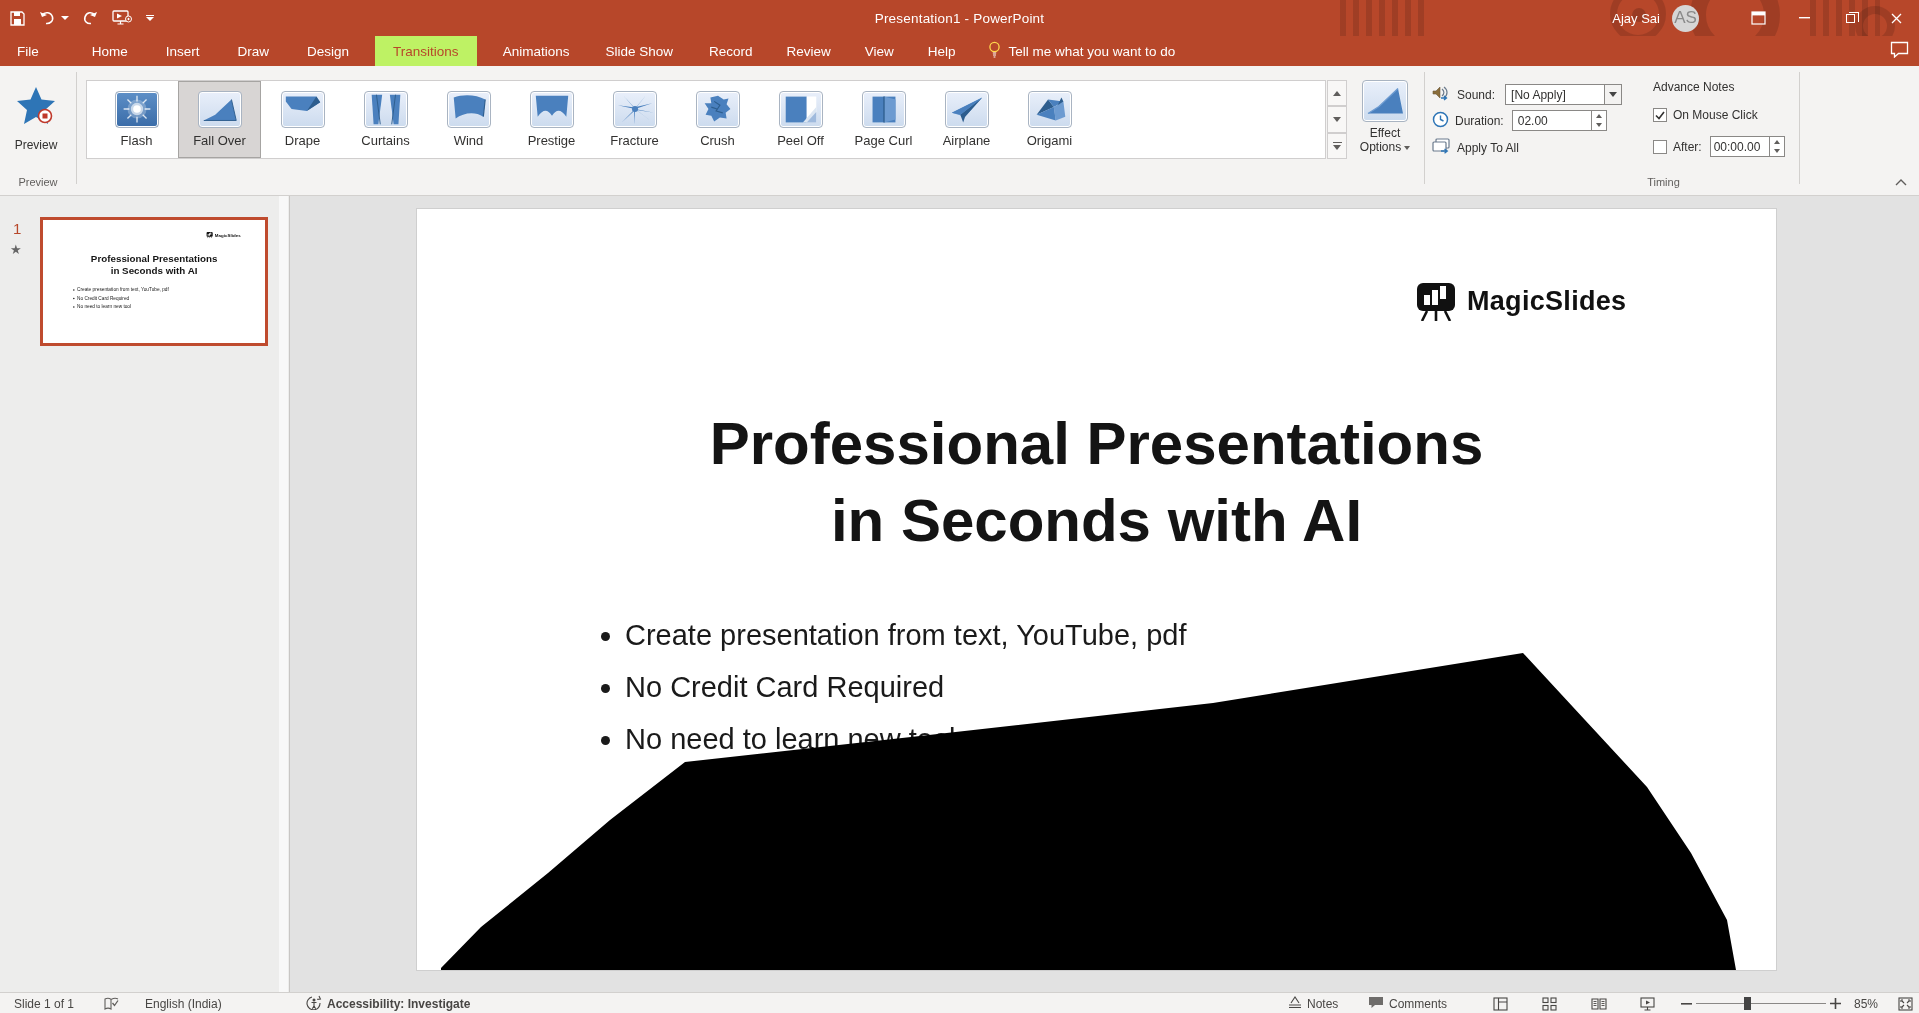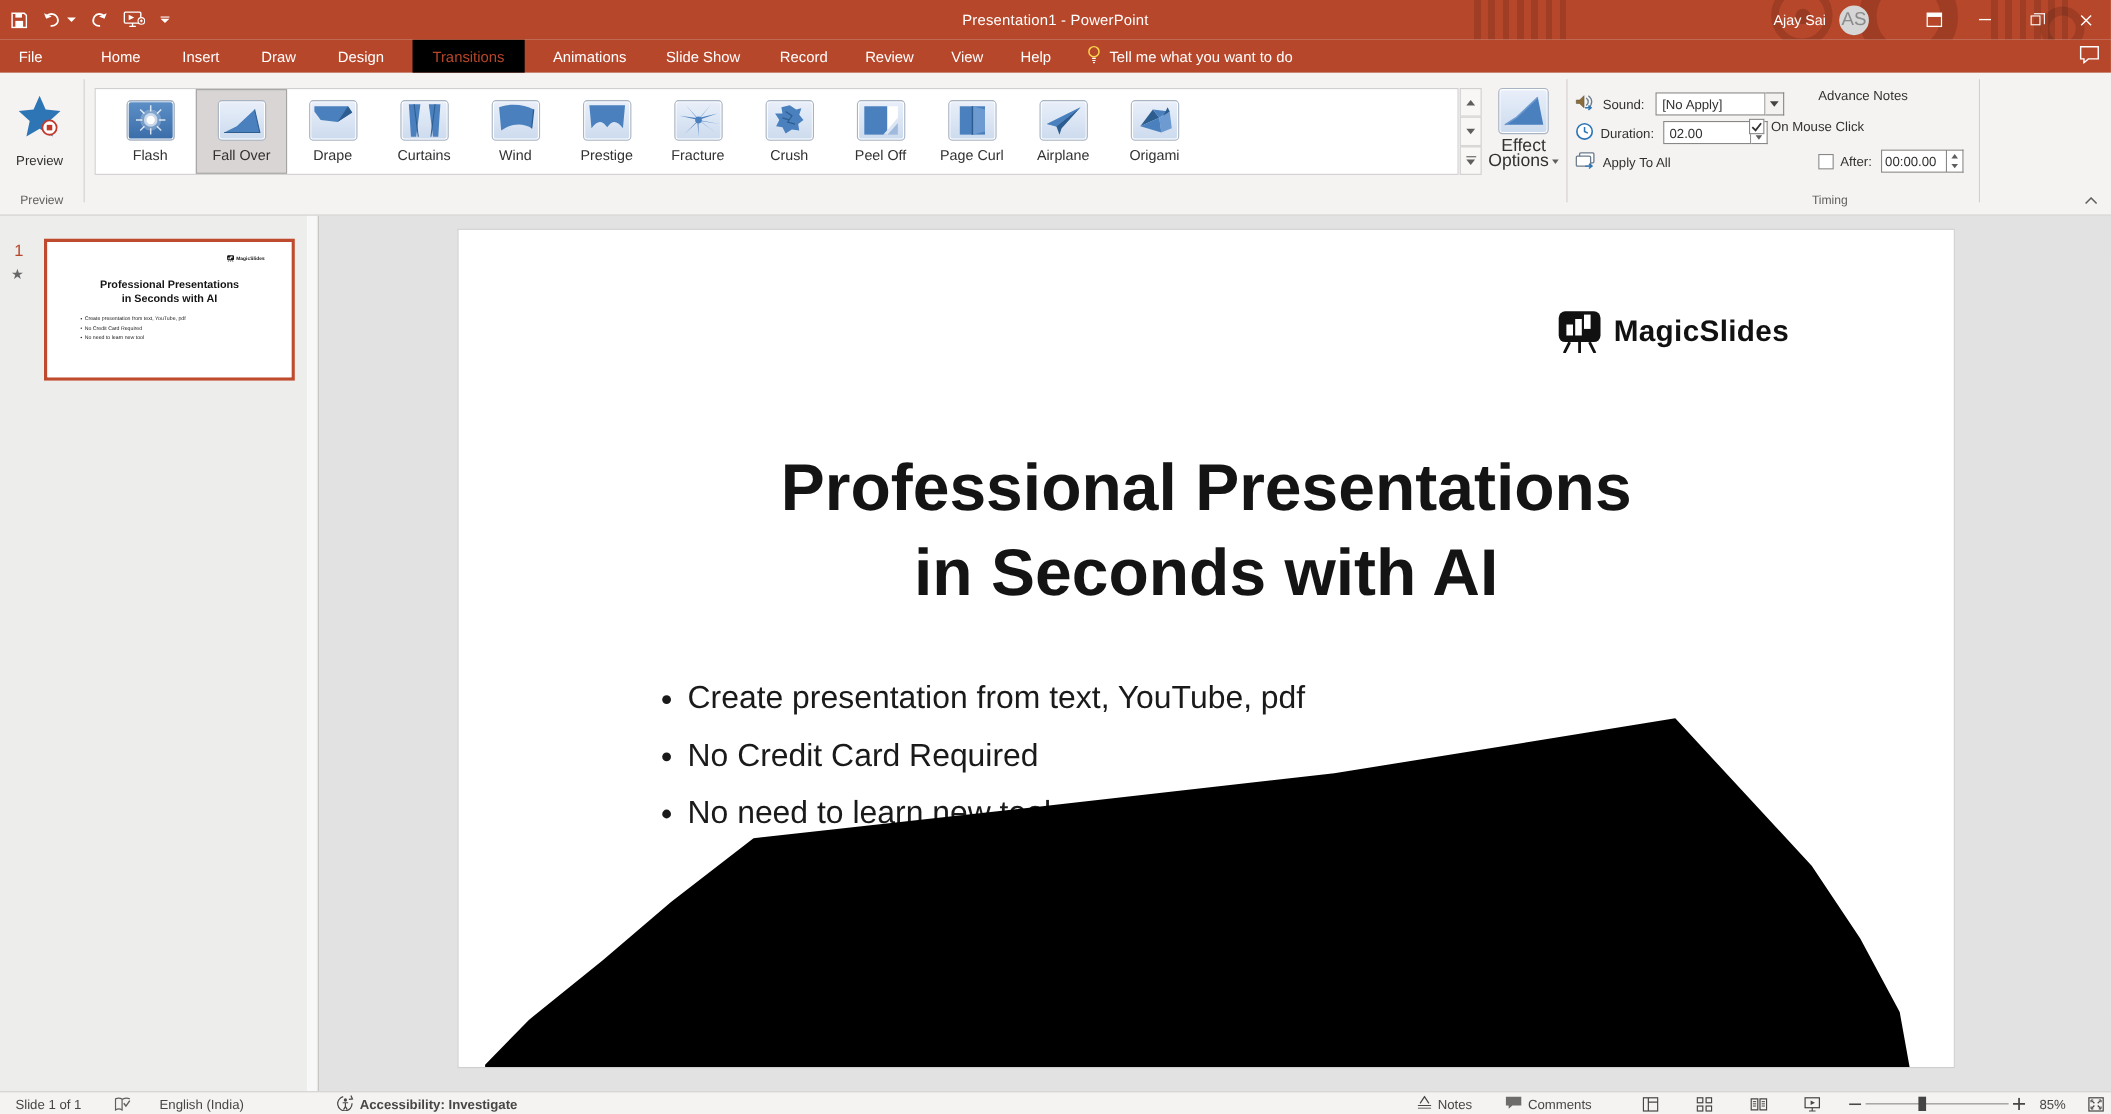--- a/index.html
+++ b/index.html
@@ -18,21 +18,21 @@
   .tb-right { position:absolute; right:0; top:0; height:36px; display:flex; align-items:center; }
   .tb-user { color:#fff; font-size:13px; margin-right:12px; }
   .tb-avatar { width:27px; height:27px; border-radius:50%; background:#d6d6d6; color:#8a8a8a; font-size:17px; display:flex; align-items:center; justify-content:center; margin-right:36px; }
   .tb-btn { width:46px; height:36px; display:flex; align-items:center; justify-content:center; color:#fff; }
   .restore-glyph { width:9px; height:9px; border:1px solid #fff; position:relative; }
   .restore-glyph::before { content:""; position:absolute; left:2px; top:-3px; width:9px; height:9px; border-top:1px solid #fff; border-right:1px solid #fff; }
 
   
   .tabrow { position:absolute; left:0; top:36px; width:1919px; height:30px; background:#b7472a; display:flex; align-items:stretch; color:#fff; font-size:13.5px; z-index:29; }
   .tab { display:flex; align-items:center; padding:0 14px; cursor:pointer; }
-  .tab.active { background:#000000; color:#b7472a; }
+  .tab.active { background:#bef264; color:#b7472a; }
   .tellme { display:flex; align-items:center; gap:8px; margin-left:18px; }
   .tabrow-chat { position:absolute; right:10px; top:5px; }
 
   
   .ribbon { position:absolute; left:0; top:66px; width:1919px; height:130px; background:#f4f3f2; border-bottom:1px solid #d2d0ce; z-index:28; }
   .vsep { position:absolute; top:6px; height:112px; width:1px; background:#d2d0ce; }
   .grp-label { position:absolute; top:110px; font-size:11px; color:#605e5c; text-align:center; }
 
   .preview-btn { position:absolute; left:6px; top:4px; width:60px; height:100px; display:flex; flex-direction:column; align-items:center; padding-top:16px; gap:6px; cursor:pointer; }
   .preview-btn .lbl { font-size:12px; color:#323130; }
@@ -43,21 +43,21 @@
   .gal-icon { width:44px; height:37px; border-radius:4px; border:1px solid #a9b4c2; background:linear-gradient(180deg,#e9effa 0%,#ccdbee 100%); box-shadow:inset 0 0 0 1px #fff; display:flex; align-items:center; justify-content:center; overflow:hidden; }
   .gal-label { font-size:13px; color:#323130; white-space:nowrap; }
 
   .gal-scroll { position:absolute; left:1327px; top:14px; width:20px; height:79px; display:flex; flex-direction:column; }
   .gal-scroll .sbtn { flex:1; border:1px solid #d0cece; background:#f8f7f6; display:flex; align-items:center; justify-content:center; flex-direction:column; gap:1px; cursor:pointer; }
   .tri-up { width:0; height:0; border-left:4px solid transparent; border-right:4px solid transparent; border-bottom:5px solid #605e5c; }
   .tri-down { width:0; height:0; border-left:4px solid transparent; border-right:4px solid transparent; border-top:5px solid #605e5c; }
   .more-bar { width:9px; height:1.5px; background:#605e5c; margin-bottom:1px; }
 
   .effect-options { position:absolute; left:1352px; top:10px; width:66px; height:96px; display:flex; flex-direction:column; align-items:center; padding-top:4px; gap:4px; cursor:pointer; }
-  .effect-options .eo-lbl { font-size:16px; color:#323130; text-align:center; line-height:14px; }
+  .effect-options .eo-lbl { font-size:12px; color:#323130; text-align:center; line-height:14px; }
   .dd-caret { display:inline-block; width:0; height:0; border-left:3.5px solid transparent; border-right:3.5px solid transparent; border-top:4px solid #605e5c; margin-left:3px; vertical-align:middle; }
 
   .timing-row { position:absolute; display:flex; align-items:center; gap:6px; font-size:12px; color:#323130; }
   .input-box { border:1px solid #8a8886; background:#fff; height:21px; display:flex; align-items:center; font-size:12px; color:#323130; padding:0 5px; }
   .dd-arrowbtn { width:17px; height:21px; border:1px solid #8a8886; border-left:none; background:#f3f2f1; display:flex; align-items:center; justify-content:center; cursor:pointer; }
   .spin-col { width:15px; height:21px; border:1px solid #8a8886; border-left:none; background:#fff; display:flex; flex-direction:column; }
   .spin-col div { flex:1; display:flex; align-items:center; justify-content:center; cursor:pointer; }
   .spin-col .tri-up { border-bottom-width:4px; border-left-width:3px; border-right-width:3px; }
   .spin-col .tri-down { border-top-width:4px; border-left-width:3px; border-right-width:3px; }
   .chk { width:14px; height:14px; border:1px solid #8a8886; background:#fff; display:inline-flex; align-items:center; justify-content:center; }
@@ -388,21 +388,21 @@
   </div>
   <div class="timing-row" style="left:1432px; top:72px;">
     <span><svg width="19" height="16" viewBox="0 0 19 16">
           <rect x="4" y="1" width="13" height="9" rx="1" fill="#fff" stroke="#6b7b8d" stroke-width="1.2"></rect>
           <rect x="1" y="4" width="13" height="9" rx="1" fill="#fff" stroke="#6b7b8d" stroke-width="1.2"></rect>
           <path d="M9 13 h6 M12.5 11 l2.8 2 L12.5 15.2" stroke="#2e75b6" stroke-width="1.3" fill="none"></path>
         </svg></span>
     <span>Apply To All</span>
   </div>
   <div class="timing-row" style="left:1653px; top:14px; font-size:12px;">Advance Notes</div>
-  <div class="timing-row" style="left:1590px; top:42px;">
+  <div class="timing-row" style="left:1653px; top:42px;">
     <span class="chk">
         <svg width="10" height="9" viewBox="0 0 10 9">
           <path d="M1 4.5 L4 7.5 L9 1" fill="none" stroke="#323130" stroke-width="1.6"></path>
         </svg>
       </span>
     <span>On Mouse Click</span>
   </div>
   <div class="timing-row" style="left:1653px; top:70px;">
     <span class="chk"></span>
     <span>After:</span>

